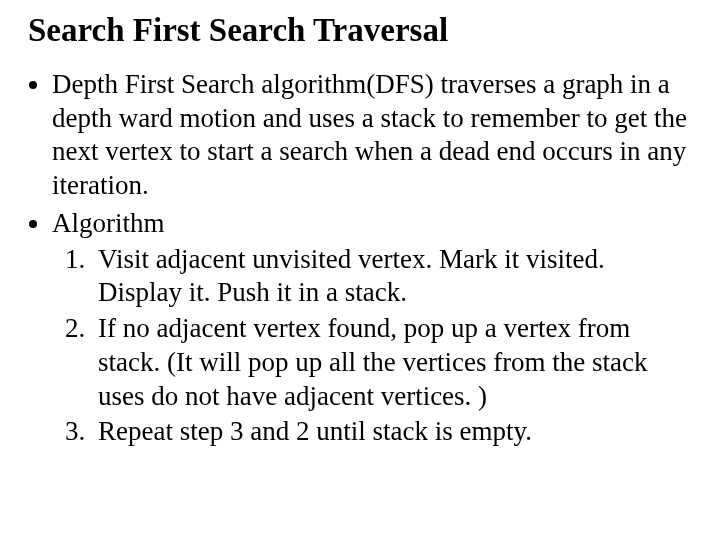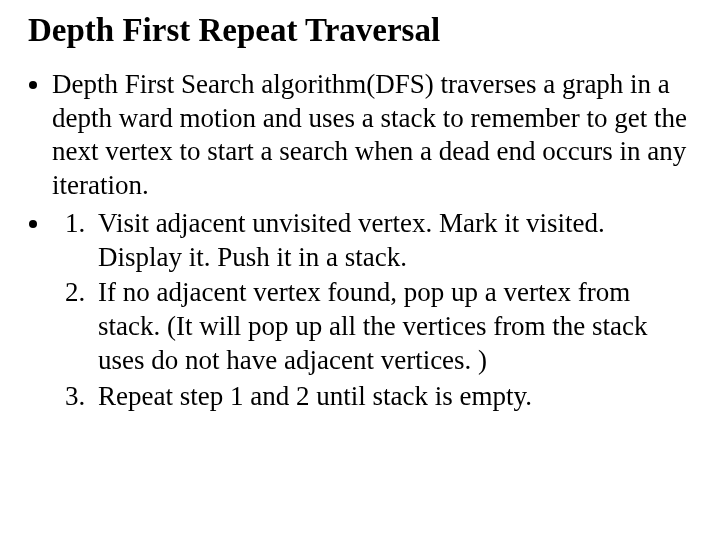--- a/index.html
+++ b/index.html
@@ -43,33 +43,34 @@
   }
   ol.steps > li {
     margin-bottom: 2px;
     padding-left: 6px;
   }
 </style>
 </head>
 <body>
 
 <div class="slide">
-  <h1 class="title">Depth First Repeat Traversal</h1>
+  <h1 class="title">Search First Search Traversal</h1>
 
   <ul class="top">
     <li>
       <span class="para">Depth First Search algorithm(DFS) traverses a graph in a depth ward motion and uses a stack to remember to get the next vertex to start a search when a dead end occurs in any iteration.</span>
     </li>
     <li>
+      <span class="para">Algorithm</span>
       <ol class="steps">
         <li>
           <span>Visit adjacent unvisited vertex. Mark it visited. Display it. Push it in a stack.</span>
         </li>
         <li>
           <span>If no adjacent vertex found, pop up a vertex from stack. (It will pop up all the vertices from the stack uses do not have adjacent vertices. )</span>
         </li>
         <li>
-          <span>Repeat step 1 and 2 until stack is empty.</span>
+          <span>Repeat step 3 and 2 until stack is empty.</span>
         </li>
       </ol>
     </li>
   </ul>
 </div>
 
 </body></html>

